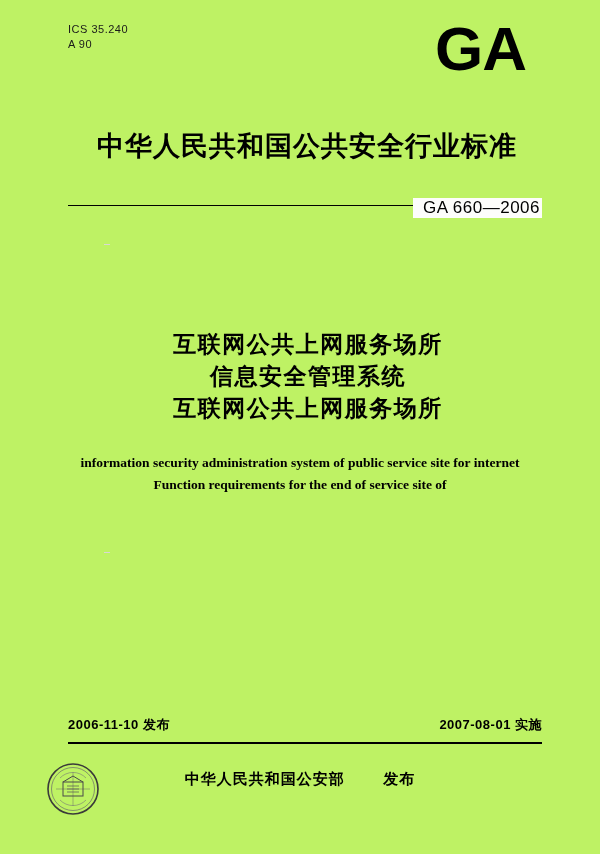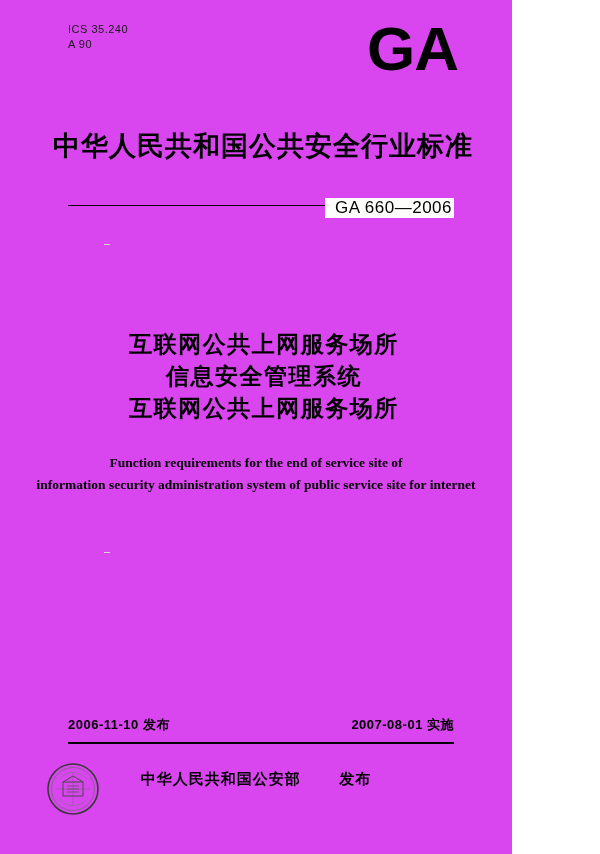--- a/index.html
+++ b/index.html
@@ -12,40 +12,40 @@
     height: 854px;
     position: relative;
     font-family: "Liberation Serif", serif;
     color: #1a1a1a;
     overflow: hidden;
   }
 
   .page {
     position: absolute;
     left: 0; top: 0;
-    width: 512px;
+    width: 600px;
     height: 854px;
-    background: #d946ef;
+    background: #bef264;
   }
 
   
   .ics-block {
     position: absolute;
     left: 68px;
     top: 22px;
     font-family: "Liberation Sans", sans-serif;
     font-size: 11px;
     line-height: 15px;
     letter-spacing: 0.5px;
     color: #1a1a1a;
   }
 
   .ga-logo {
     position: absolute;
-    right: 54px;
+    right: 74px;
     top: 18px;
     font-family: "Liberation Sans", sans-serif;
     font-weight: bold;
     font-size: 62px;
     letter-spacing: -1px;
     line-height: 62px;
     color: #000;
   }
 
   .std-title {
@@ -197,22 +197,22 @@
   <div class="edge-mark mark-1"></div>
   <div class="edge-mark mark-2"></div>
 
   <div class="main-title">
     <div class="line">互联网公共上网服务场所</div>
     <div class="line">信息安全管理系统</div>
     <div class="line">互联网公共上网服务场所</div>
   </div>
 
   <div class="en-title">
+    <div class="line">information security administration system of public service site for internet</div>
     <div class="line">Function requirements for the end of service site of</div>
-    <div class="line">information security administration system of public service site for internet</div>
   </div>
 
   <div class="dates">
     <div class="date-item">2006-11-10 发布</div>
     <div class="date-item">2007-08-01 实施</div>
   </div>
 
   <div class="footer-rule"></div>
 
   <div class="emblem">

